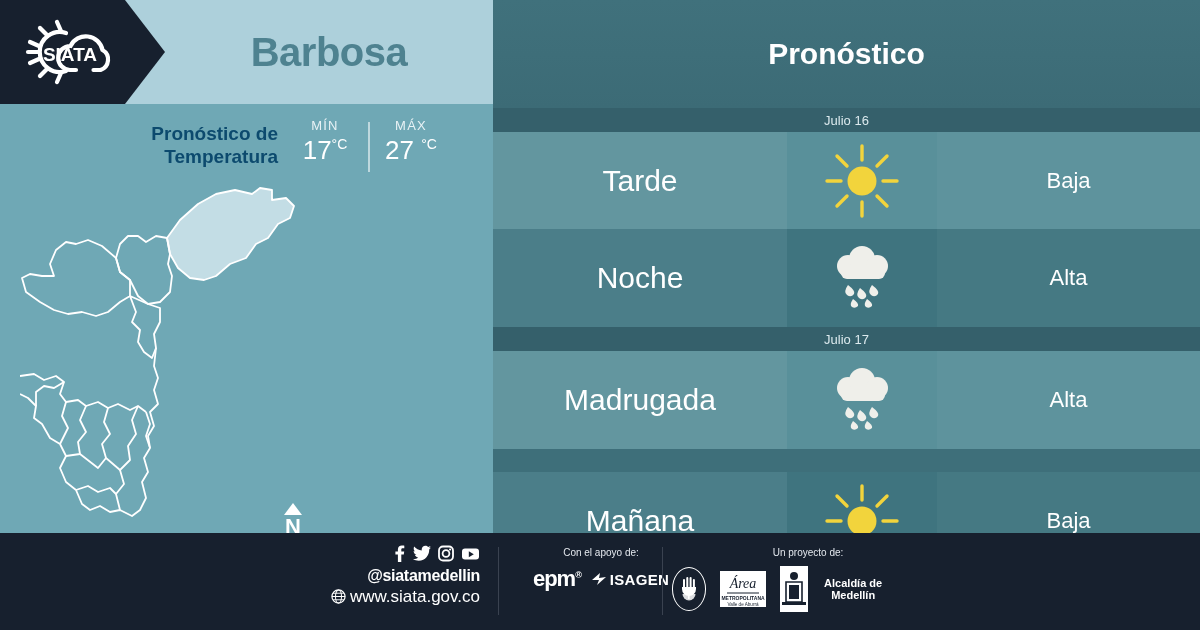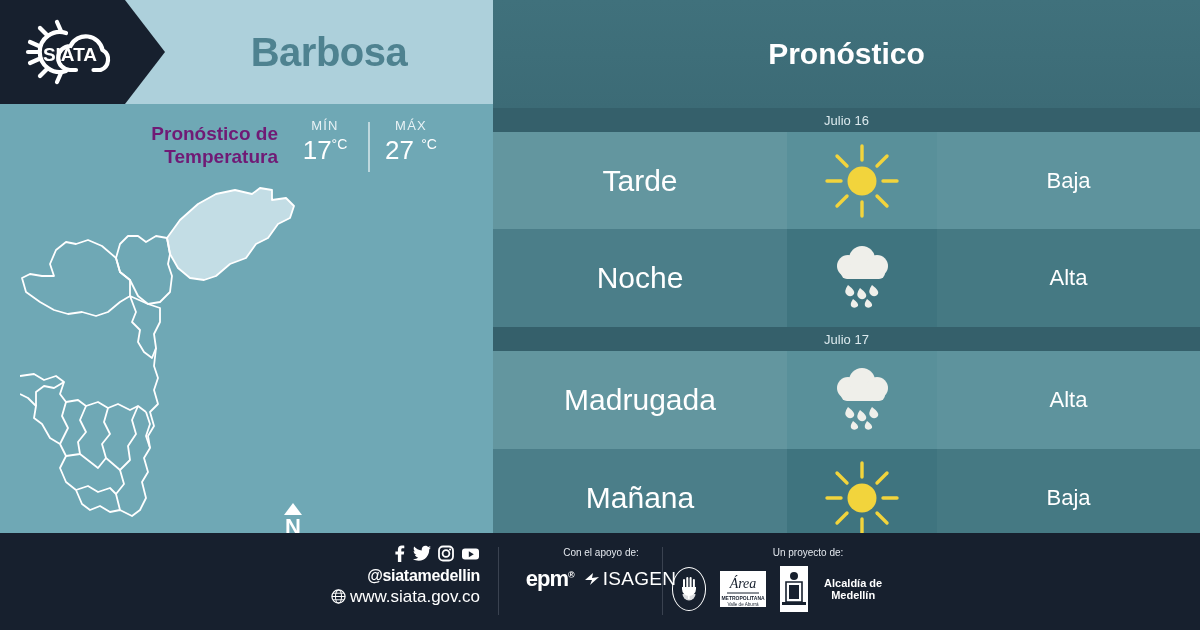--- a/index.html
+++ b/index.html
@@ -30,21 +30,21 @@
   .logo-mark{ position:absolute; left:14px; top:14px; width:110px; height:76px; }
   .city-title{
     position:absolute; left:165px; top:0; width:328px; height:104px;
     display:flex; align-items:center; justify-content:center;
     color:#4E8290; font-size:40px; font-weight:bold; letter-spacing:-0.5px;
   }
 
   .temp-block{ position:absolute; left:0; top:112px; width:493px; height:68px; }
   .temp-title{
     position:absolute; left:78px; top:10px; width:200px;
-    color:#701a75; font-size:19px; font-weight:bold; line-height:23px;
+    color:#0c4a6e; font-size:19px; font-weight:bold; line-height:23px;
     text-align:right;
   }
   .temp-minmax{ position:absolute; left:288px; top:6px; width:180px; height:62px; }
   .tm-col{ position:absolute; top:0; width:74px; text-align:center; color:#E8F2F5; }
   .tm-col.min{ left:0; }
   .tm-col.max{ left:86px; }
   .tm-label{ font-size:13px; letter-spacing:1.2px; }
   .tm-value{ font-size:26px; margin-top:2px; color:#FFFFFF; }
   .tm-value .deg{ font-size:14px; vertical-align:super; }
   .tm-divider{
@@ -78,21 +78,21 @@
     display:flex; align-items:center; justify-content:center;
     color:#DCEAEE; font-size:13px;
   }
   .date-band.b1{ position:absolute; left:0; top:108px; }
   .date-band.b2{ position:absolute; left:0; top:327px; }
 
   .frow{ position:absolute; left:0; width:707px; height:98px; display:flex; }
   .frow.r1{ top:132px; }
   .frow.r2{ top:229px; }
   .frow.r3{ top:351px; }
-  .frow.r4{ top:449px; }
+  .frow.r4{ top:472px; }
   .frow.light .c-period{ background:#63969F; }
   .frow.light .c-icon{   background:#59909A; }
   .frow.light .c-prob{   background:#5E939D; }
   .frow.dark  .c-period{ background:#4B7E89; }
   .frow.dark  .c-icon{   background:#3F747F; }
   .frow.dark  .c-prob{   background:#457983; }
 
   .c-period{ width:294px; display:flex; align-items:center; justify-content:center;
              color:#FFFFFF; font-size:30px; }
   .c-icon{ width:150px; display:flex; align-items:center; justify-content:center; }
@@ -110,21 +110,21 @@
   .f-site{ color:#FFFFFF; font-size:17px; line-height:17px; display:flex; align-items:center;
            justify-content:flex-end; gap:4px; }
   .f-div{ position:absolute; top:14px; width:1px; height:68px; background:#3A4250; }
   .f-div.d1{ left:498px; }
   .f-div.d2{ left:662px; }
   .f-block{ position:absolute; top:14px; text-align:center; }
   .f-block .f-cap{ color:#E4E8EE; font-size:10px; margin-bottom:8px; }
   .f-logos{ display:flex; align-items:center; justify-content:center; gap:10px; }
   .epm-text{ color:#FFFFFF; font-size:22px; font-weight:bold; letter-spacing:-1px; }
   .epm-text sup{ font-size:9px; vertical-align:super; }
-  .isagen-text{ color:#FFFFFF; font-size:19px; font-weight:normal; letter-spacing:0.3px; }
+  .isagen-text{ color:#FFFFFF; font-size:15px; font-weight:bold; letter-spacing:0.3px; }
   .seal{ width:44px; height:44px; border:1.5px solid #FFFFFF; border-radius:50%;
          display:flex; align-items:center; justify-content:center; }
   .amva-box{ width:48px; height:36px; background:#FFFFFF; display:flex; align-items:center;
              justify-content:center; }
   .alc-box{ width:34px; height:46px; background:#FFFFFF; display:flex; align-items:center;
             justify-content:center; }
   .alc-text{ color:#FFFFFF; font-size:11px; font-weight:bold; }
 </style>
 </head>
 <body>

